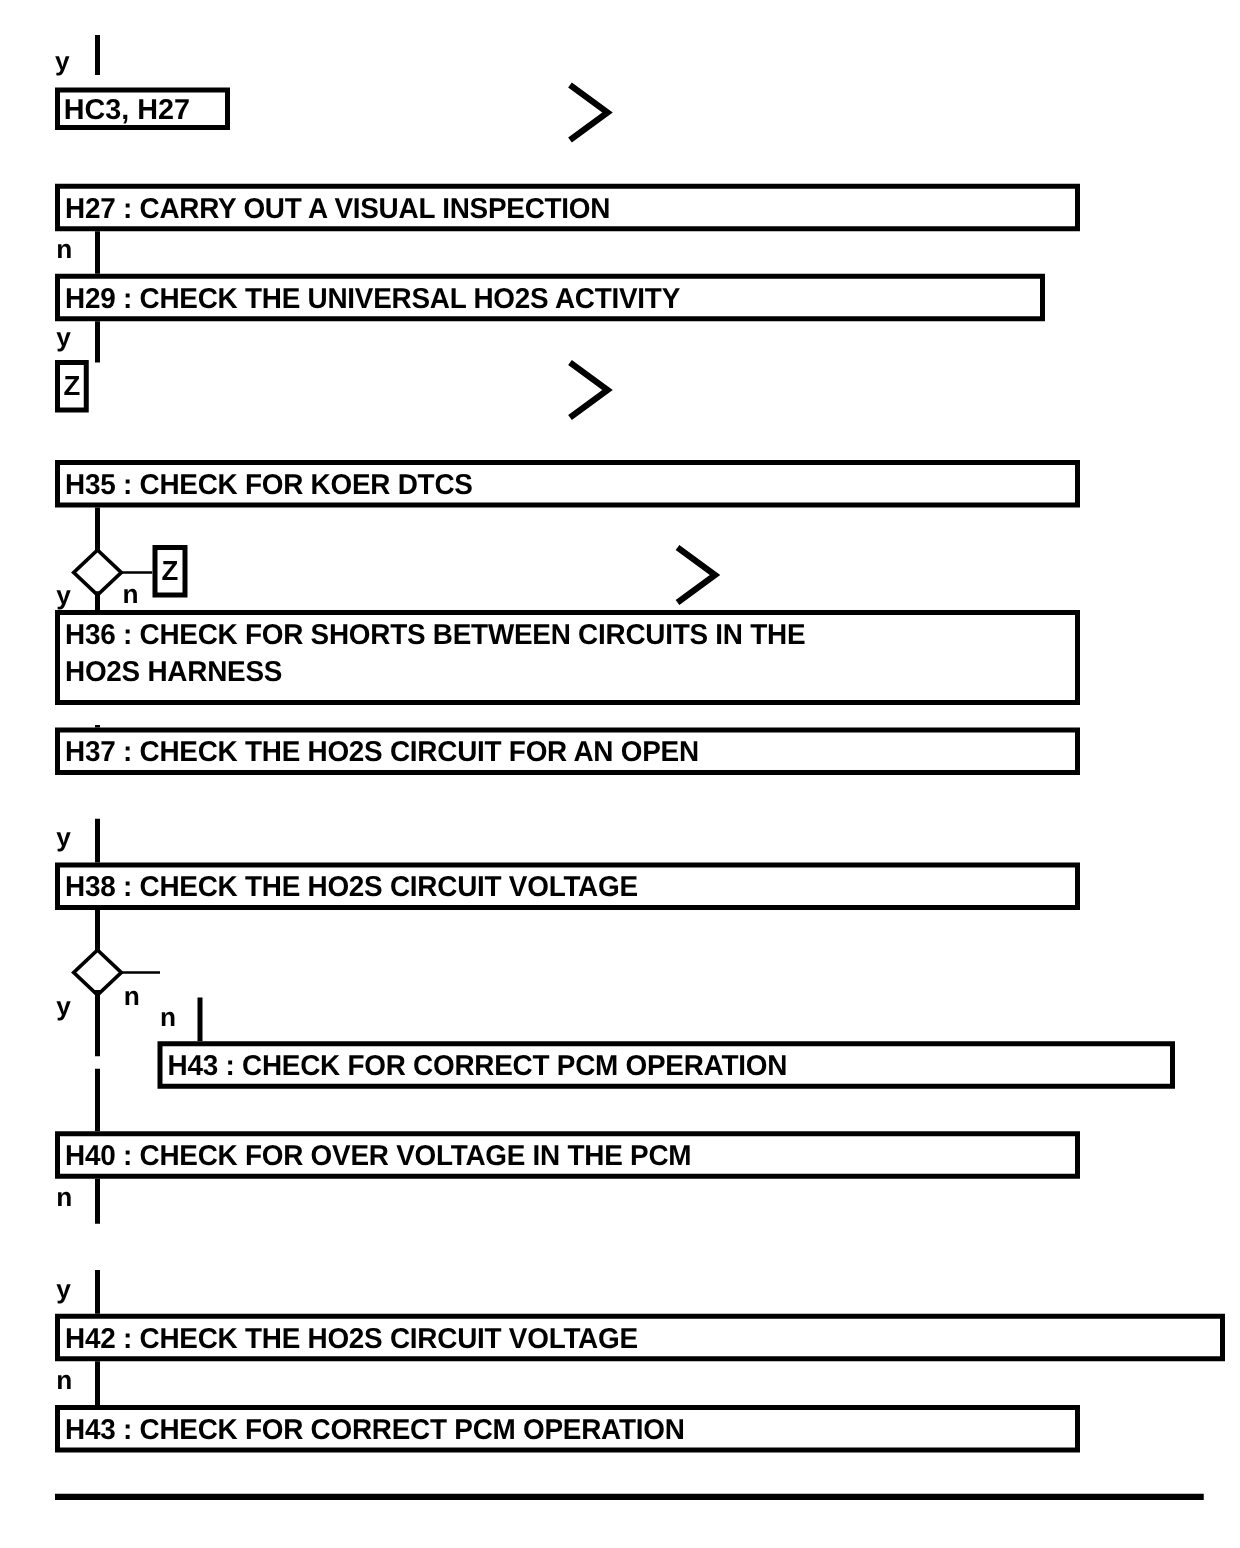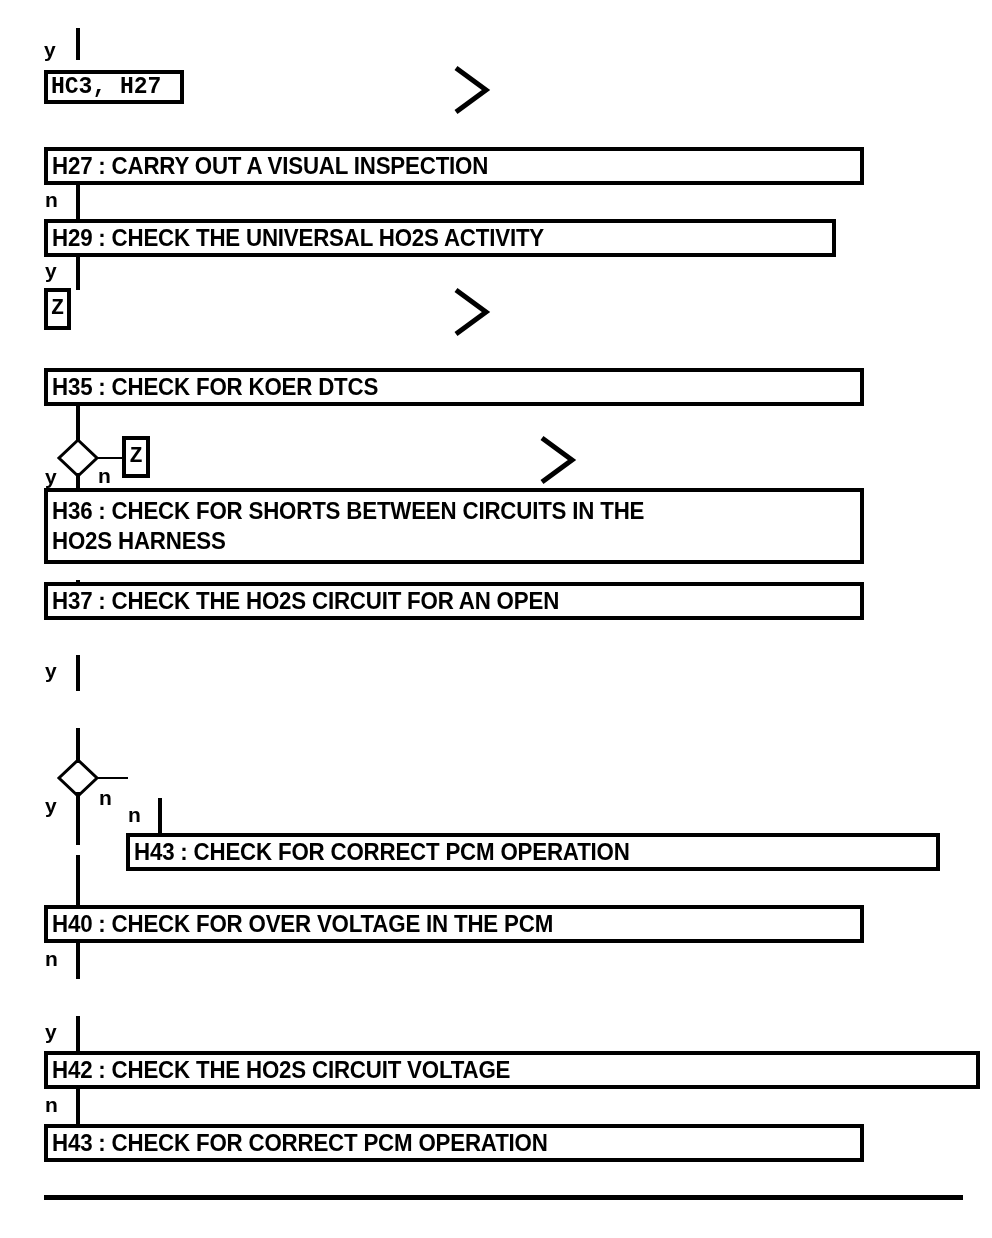--- a/index.html
+++ b/index.html
@@ -23,21 +23,21 @@
   }
 
   
   .step-box {
     position: absolute;
     box-sizing: border-box;
     border: 4px solid #000000;
     background: #ffffff;
     display: flex;
     flex-direction: column;
-    justify-content: center;
+    justify-content: flex-start;
     padding: 0 0 0 4px;
   }
   .step-label {
     font-family: "Liberation Sans", sans-serif;
     font-weight: bold;
     font-size: 23px;
     line-height: 30px;
     letter-spacing: -0.2px;
     white-space: pre-line;
     color: #000000;
@@ -48,21 +48,20 @@
   
   .tag-box {
     position: absolute;
     box-sizing: border-box;
     border: 4px solid #000000;
     background: #ffffff;
     display: flex;
     align-items: center;
     justify-content: flex-start;
     padding: 0 2px 0 3px;
-    font-family: Liberation Mono, monospace;
   }
   .tag-label {
     font-weight: bold;
     font-size: 23px;
     line-height: 24px;
     white-space: nowrap;
     color: #000000;
   }
   .tag-box.z-tag {
     justify-content: center;
@@ -189,20 +188,23 @@
   <div class="vline" style="left:76px; top:580px; height:37px;"></div>
   <div class="branch-letter" style="left:45px; top:586px;">y</div>
 
   <div class="step-box" style="left:44px; top:582px; width:820px; height:38px;">
     <span class="step-label">H37 : CHECK THE HO2S CIRCUIT FOR AN OPEN</span>
   </div>
 
   <div class="vline" style="left:76px; top:655px; height:36px;"></div>
   <div class="branch-letter" style="left:45px; top:660px;">y</div>
 
+  <div class="step-box" style="left:44px; top:690px; width:820px; height:38px;">
+    <span class="step-label">H38 : CHECK THE HO2S CIRCUIT VOLTAGE</span>
+  </div>
 
   <div class="vline" style="left:76px; top:728px; height:34px;"></div>
 
   <div class="diamond" style="left:56px; top:757px;">
     <svg width="44" height="42" viewBox="0 0 44 42">
       <polygon points="22,3 41,21 22,39 3,21" fill="#ffffff" stroke="#000000" stroke-width="3"></polygon>
     </svg>
   </div>
 
   <div class="thin-hline" style="left:96px; top:777px; width:32px;"></div>

